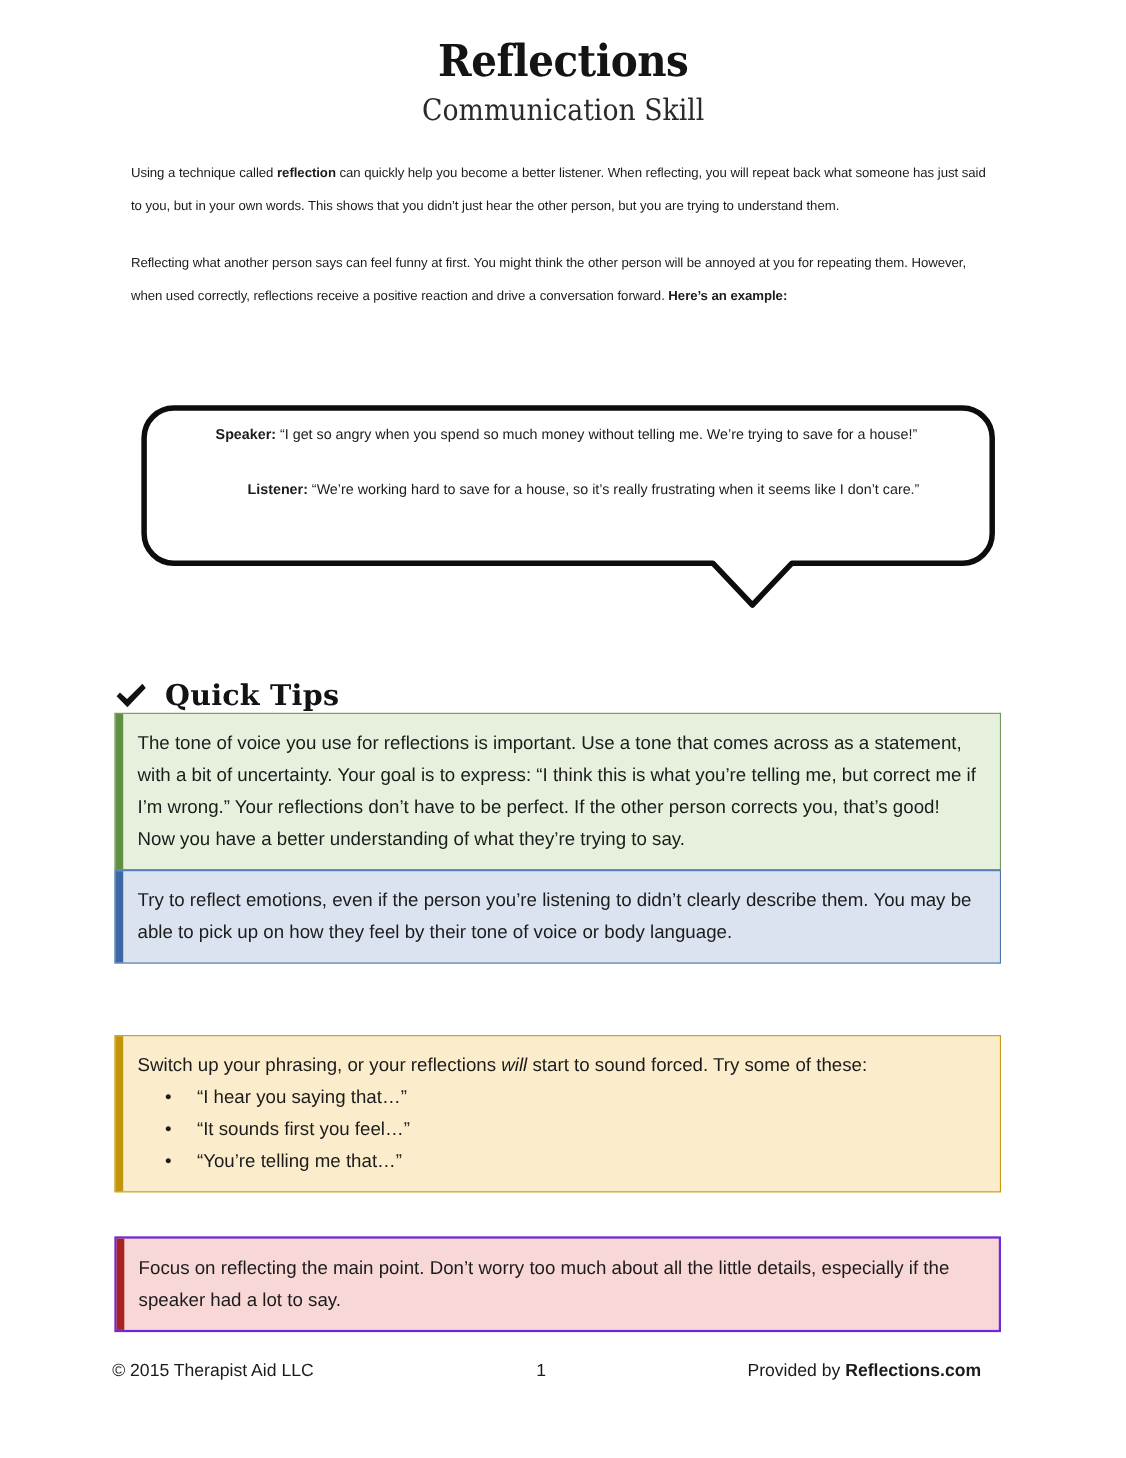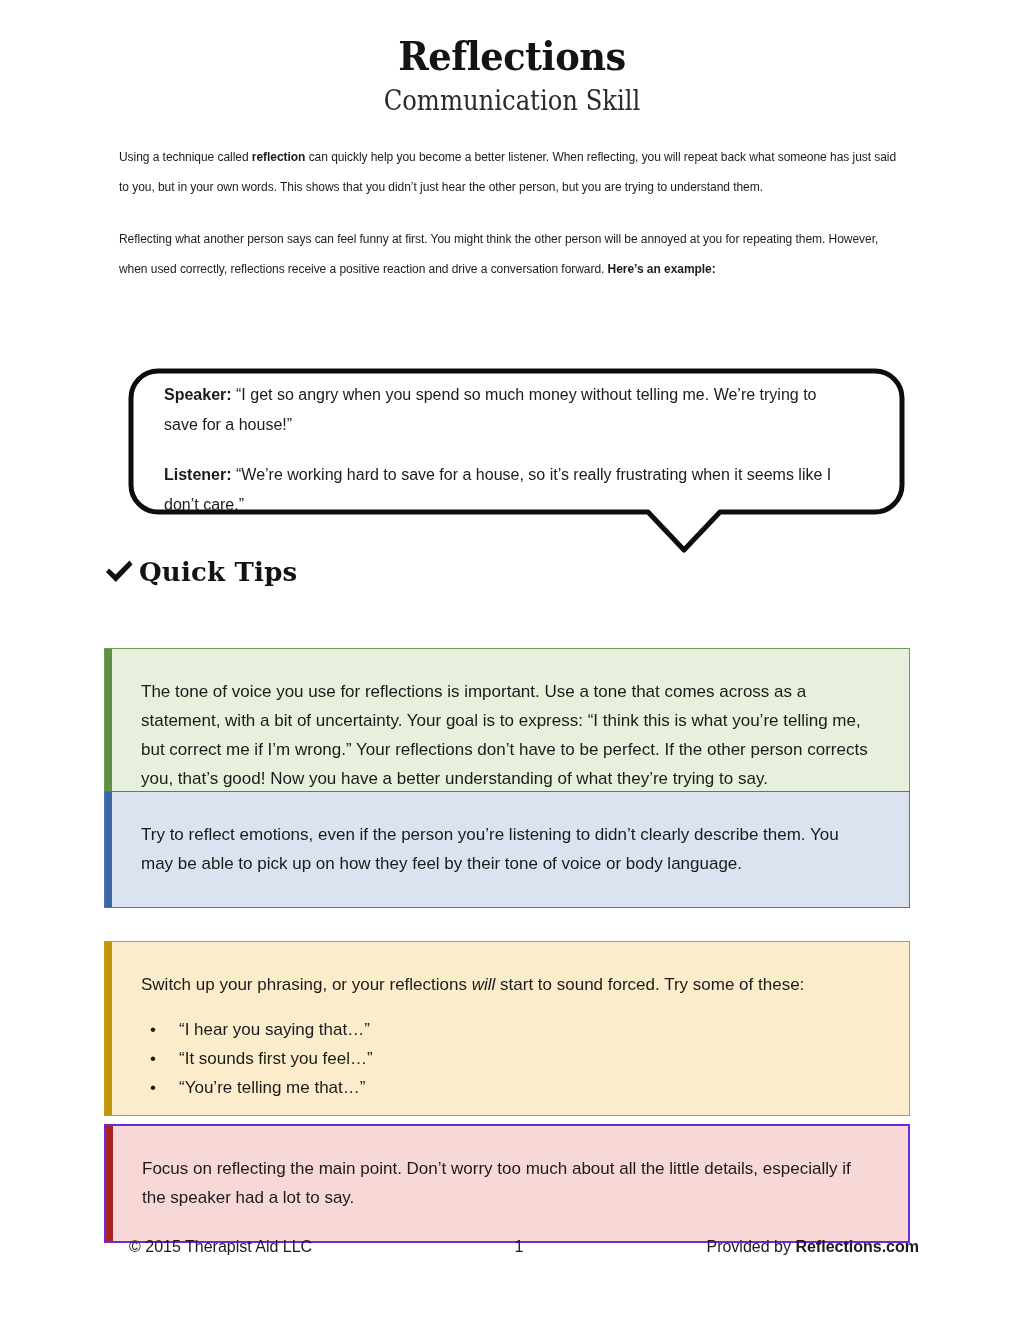--- a/index.html
+++ b/index.html
@@ -73,40 +73,40 @@
     height: 190px;
   }
   .bubble-svg {
     position: absolute;
     left: 0; top: 0;
     width: 777px;
     height: 190px;
   }
   .bubble-text {
     position: absolute;
-    left: 36px;
+    left: 68px;
     top: 12px;
     width: 675px;
-    font-size: 16px;
+    font-size: 13px;
     line-height: 30px;
     color: #1b1b1b;
   }
   .bubble-line {
     margin: 0 0 20px 0;
   }
-  .bubble-line:last-child { margin-bottom: 0; }
+  .bubble-line:last-child { margin-bottom: 0; margin-left: 29px; }
 
   
   .tips-head {
     position: absolute;
     left: 104px;
-    top: 557px;
+    top: 618px;
     display: flex;
     align-items: center;
-    gap: 5px;
+    gap: 16px;
   }
   .check-icon {
     display: block;
     width: 30px;
     height: 26px;
   }
   .tips-title {
     font-family: "DejaVu Serif", "Liberation Serif", serif;
     font-weight: bold;
     font-size: 26px;
@@ -118,21 +118,21 @@
   .tip {
     position: absolute;
     left: 104px;
     width: 806px;
     box-sizing: border-box;
     padding: 12px 18px 13px 20px;
     font-size: 17px;
     line-height: 29px;
     color: #1b1b1b;
   }
-  .tip p { margin: 16px; }
+  .tip p { margin: 0; }
   .tip .bar {
     position: absolute;
     left: 0; top: 0; bottom: 0;
     width: 7px;
   }
   .tip-green {
     top: 648px;
     min-height: 129px;
     background: #e6f0dc;
     border: 1px solid #6f9b57;
@@ -173,21 +173,21 @@
     content: "\2022";
     position: absolute;
     left: -29px;
     top: 0;
     font-size: 17px;
   }
 
   
   .footer {
     position: absolute;
-    left: 129px;
+    left: 102px;
     top: 1238px;
     width: 790px;
     display: flex;
     align-items: baseline;
     font-size: 16px;
     color: #1b1b1b;
   }
   .footer-left { width: 330px; }
   .footer-center { width: 120px; text-align: center; }
   .footer-right { flex: 1; text-align: right; }

